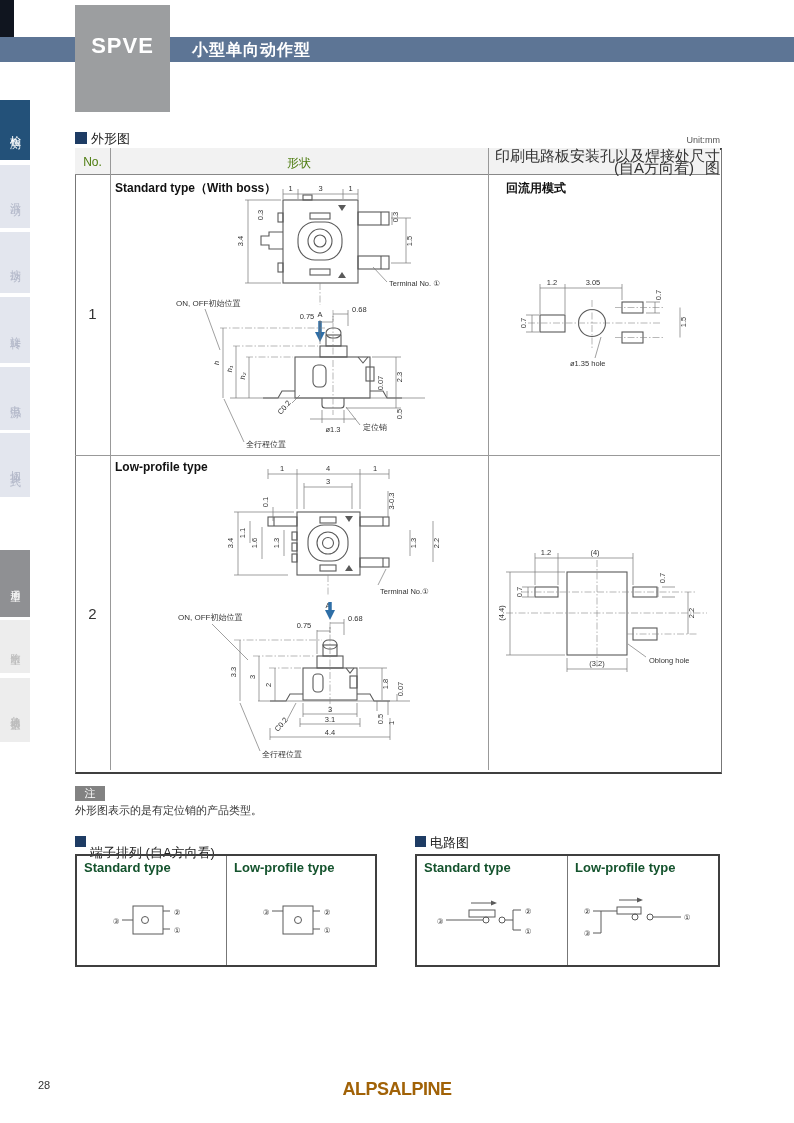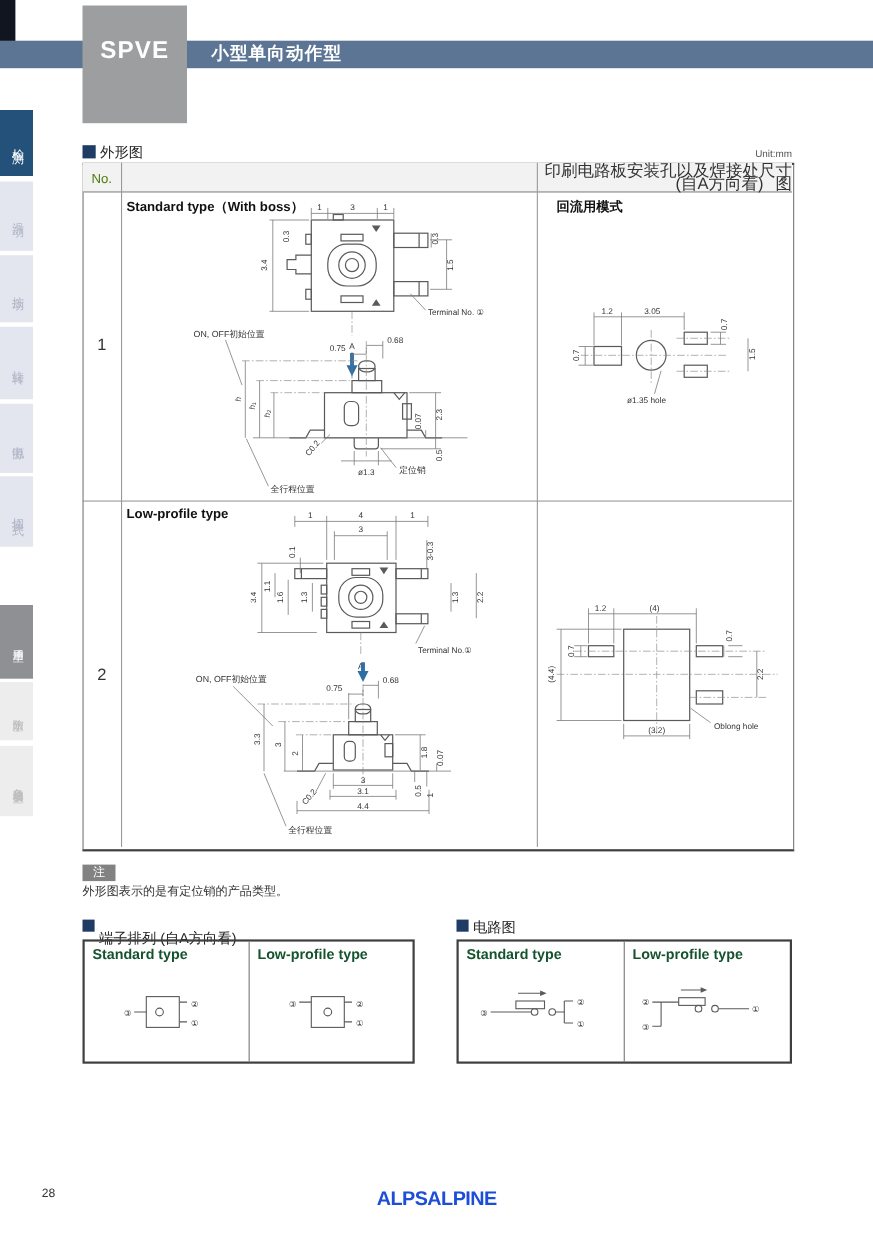--- a/index.html
+++ b/index.html
@@ -40,21 +40,21 @@
   
   .note-badge{left:75px;top:786px;width:30px;height:15px;background:#828282;color:#fff;
               font-size:11px;text-align:center;line-height:15px;}
   .note-text{left:75px;top:803px;font-size:11px;color:#333;}
   
   .box{border:2px solid #3f3f3f;box-sizing:border-box;}
   .cell-title{font-size:13px;font-weight:bold;color:#14532d;}
   
   .pageno{left:38px;top:1079px;font-size:11px;color:#333;}
   .logo{left:0;top:1079px;width:794px;text-align:center;font-size:18px;font-weight:bold;
-        color:#1d4ed8;letter-spacing:-0.5px;font-stretch:condensed;}
+        color:#a16207;letter-spacing:-0.5px;font-stretch:condensed;}
   svg text{font-family:"Liberation Sans","DejaVu Sans",sans-serif;fill:#333;font-size:7.5px;}
   svg .cjk{font-size:8px;}
   svg .ital{font-style:italic;}
 </style>
 </head>
 <body>
 
 <div class="page">
 
   <div class="abs corner"></div>
@@ -94,20 +94,21 @@
   <div class="abs sec-marker" style="left:75px;top:132px;"></div>
   <div class="abs sec-title" style="left:91px;top:130px;">外形图</div>
   <div class="abs unit" style="left:520px;top:135px;width:200px;text-align:right;">Unit:mm</div>
 
   <div class="abs tbl"></div>
   <div class="abs tbl-head"></div>
   <div class="abs vline" style="left:110px;top:148px;height:622px;"></div>
   <div class="abs vline" style="left:488px;top:148px;height:622px;"></div>
   <div class="abs hline" style="left:75px;top:455px;width:645px;"></div>
   <div class="abs th" style="left:75px;top:155px;width:35px;">No.</div>
+  <div class="abs th" style="left:110px;top:155px;width:378px;">形状</div>
   <div class="abs th-small" style="left:488px;top:150px;width:232px;">印刷电路板安装孔以及焊接处尺寸图</div>
   <div class="abs th-small" style="left:488px;top:162px;width:206px;">(自A方向看)</div>
 
   <div class="abs rowno" style="left:75px;top:305px;width:35px;text-align:center;">1</div>
   <div class="abs rowno" style="left:75px;top:605px;width:35px;text-align:center;">2</div>
   <div class="abs typelabel" style="left:115px;top:180px;">Standard type（With boss）</div>
   <div class="abs typelabel" style="left:506px;top:180px;">回流用模式</div>
   <div class="abs typelabel" style="left:115px;top:460px;">Low-profile type</div>
 
   <svg class="abs" style="left:225px;top:183px;" width="250" height="162">

